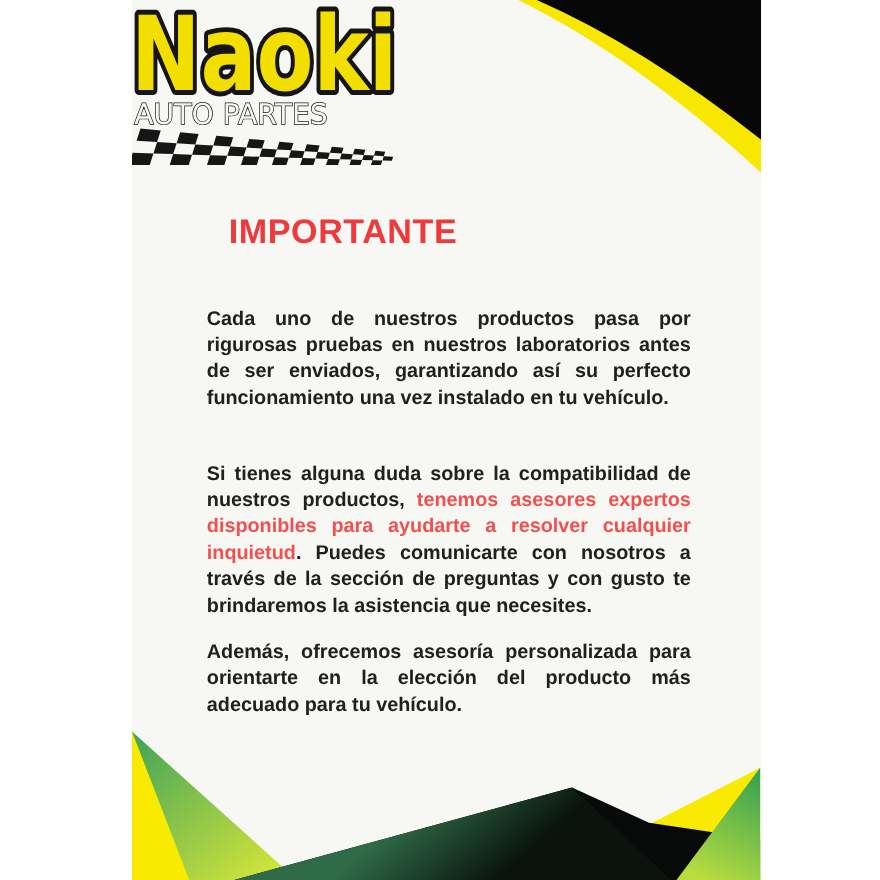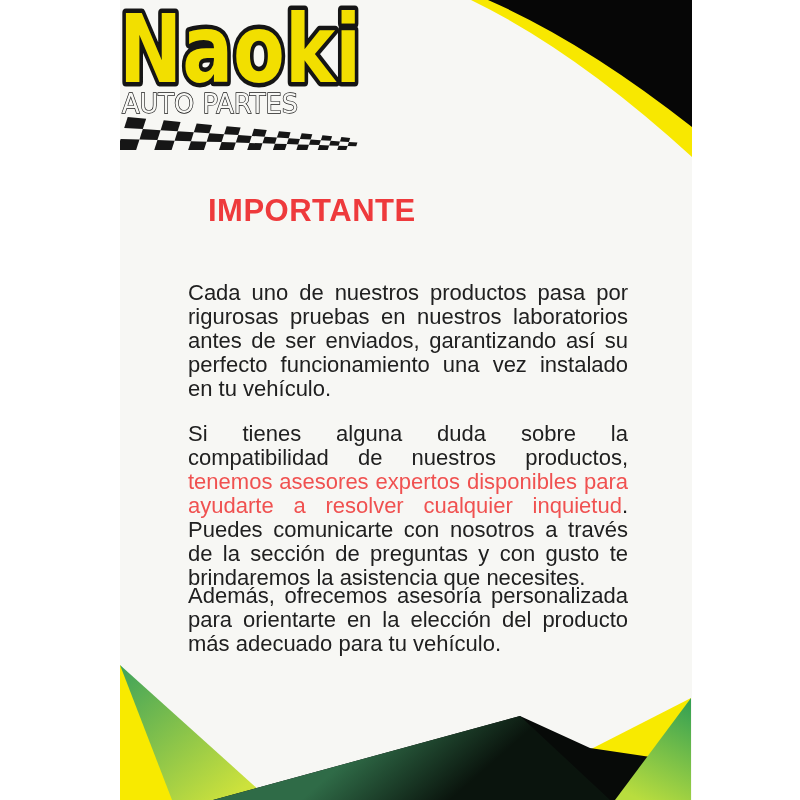--- a/index.html
+++ b/index.html
@@ -8,21 +8,21 @@
   .content{position:absolute;left:120px;top:0;width:572px;height:800px;background:#f7f7f4;overflow:hidden;}
   .deco-svg{position:absolute;left:0;top:0;width:572px;height:800px;display:block;pointer-events:none;}
   .logo-naoki{position:absolute;left:-4px;top:2px;width:252px;height:98px;}
   .logo-sub{position:absolute;left:0px;top:90px;width:202px;height:30px;}
   .flag{position:absolute;left:-2px;top:114px;width:262px;height:42px;}
   .tagline{position:absolute;left:8px;top:152px;font-size:15.5px;font-weight:700;
            letter-spacing:.3px;color:#e82c32;white-space:nowrap;line-height:1.2;}
   .sec-title{position:absolute;left:68px;top:195px;font-size:31px;font-weight:700;
              letter-spacing:.5px;color:#ee3a3c;line-height:1;margin-left:20px;}
   .para{position:absolute;left:68px;width:440px;text-align:justify;
-        font-size:22px;font-weight:400;line-height:24px;color:#202020;}
+        font-size:18px;font-weight:700;line-height:24px;color:#202020;}
   .p1{top:259px;} .p2{top:400px;} .p3{top:562px;}
   .hl{color:#f05150;}
   svg text.brand{font-family:"DejaVu Sans",sans-serif;font-weight:bold;
                  fill:#f2df00;stroke:#151515;stroke-width:9px;stroke-linejoin:round;paint-order:stroke;}
   svg text.brandsub{font-family:"DejaVu Sans",sans-serif;font-weight:500;
                     fill:#f7f7f4;stroke:#141414;stroke-width:1.3px;paint-order:stroke;}
 </style>
 </head>
 <body>
 

